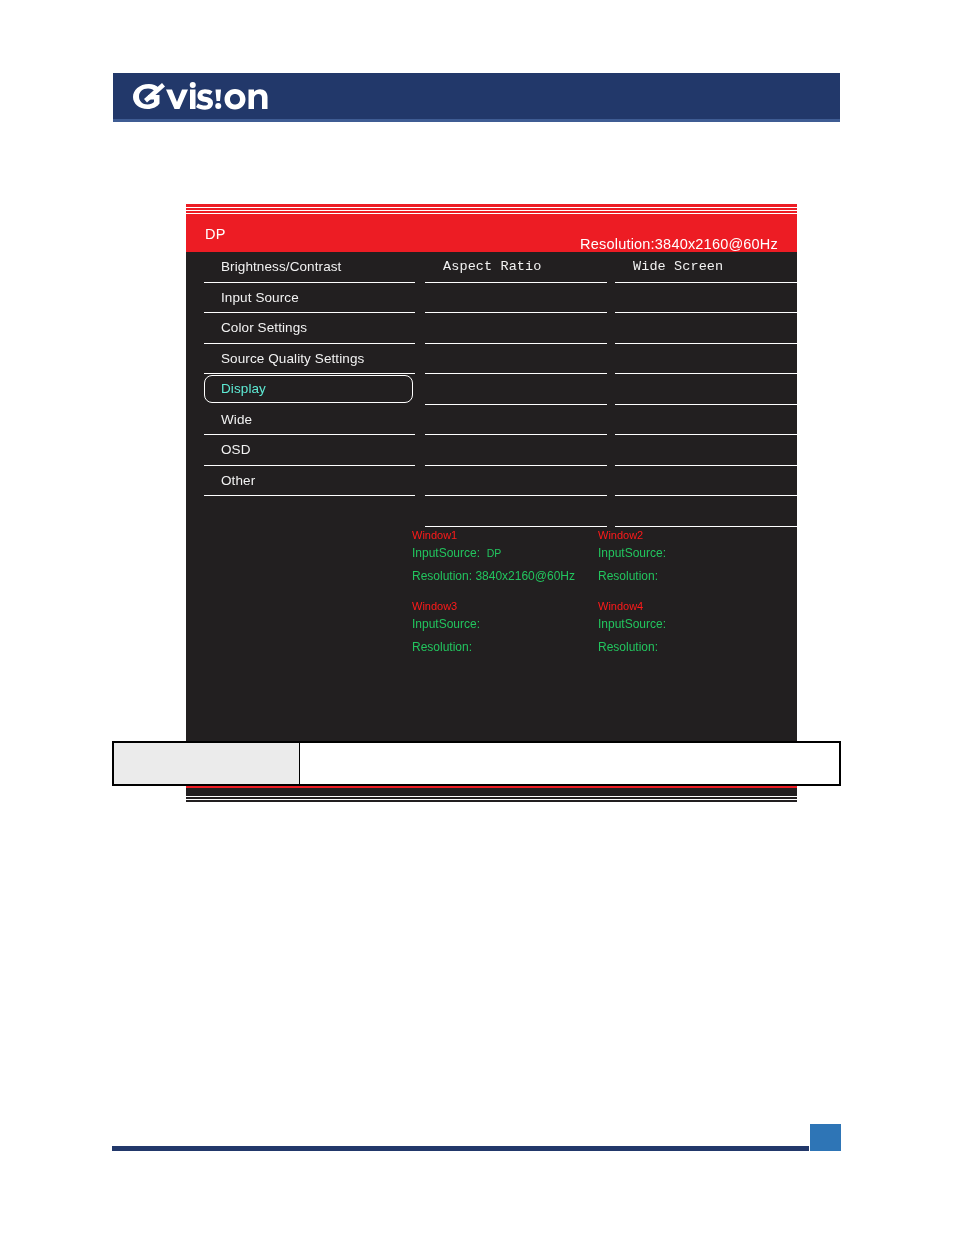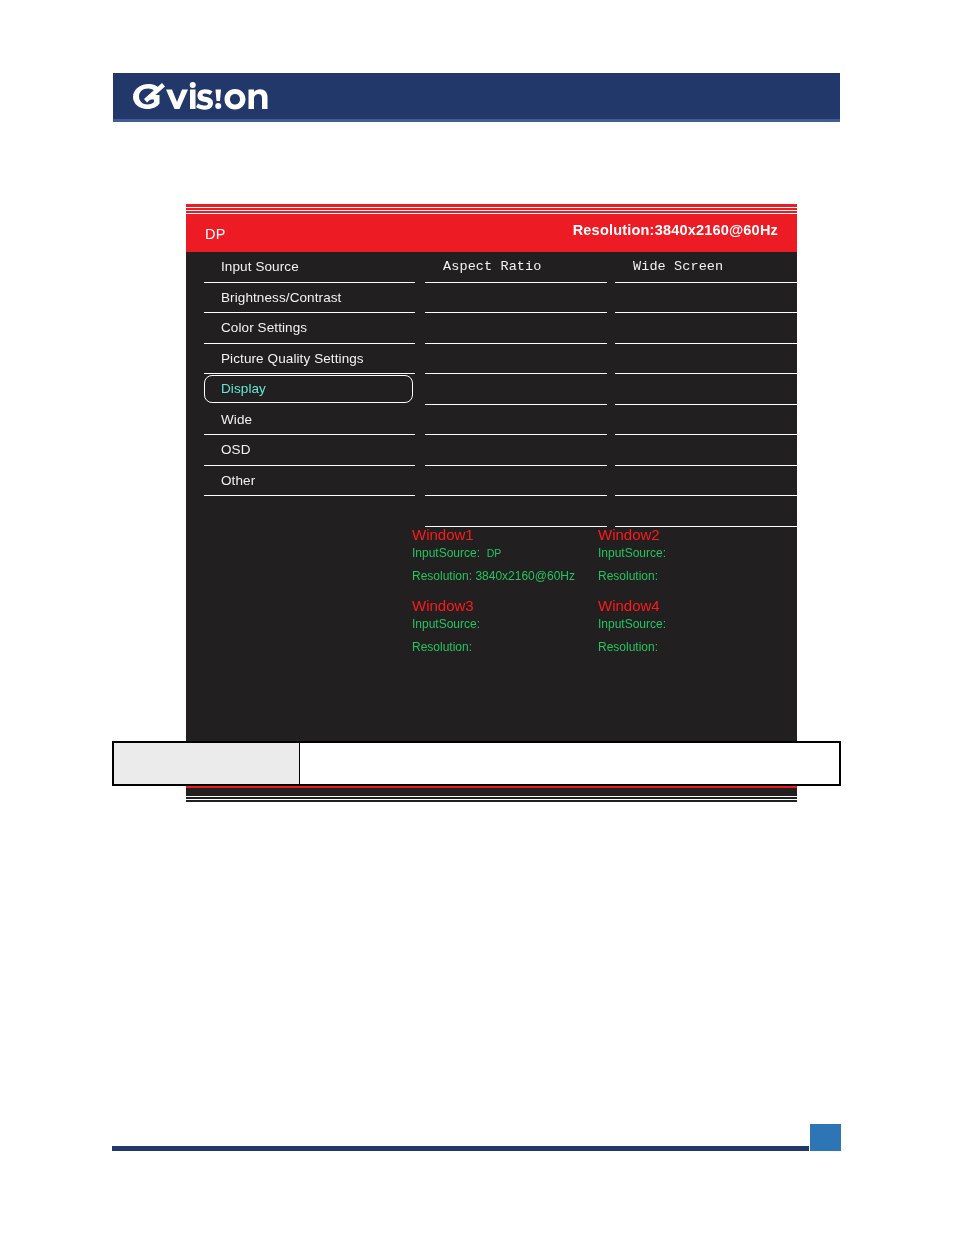--- a/index.html
+++ b/index.html
@@ -82,23 +82,22 @@
   }
   .osd-source {
     position: absolute;
     left: 19px;
     top: 10px;
     letter-spacing: .2px;
   }
   .osd-resolution {
     position: absolute;
     right: 19px;
-    top: 6px;
+    top: 20px;
     letter-spacing: .2px;
-    font-weight: bold;
   }
 
   
   .osd-body {
     position: absolute;
     left: 0;
     top: 48px;
     width: 100%;
     bottom: 24px;
   }
@@ -159,21 +158,21 @@
     width: 372px;
     display: flex;
     flex-wrap: wrap;
   }
   .win-block {
     width: 186px;
     margin-bottom: 11px;
   }
   .win-title {
     color: #ff1a1a;
-    font-size: 15px;
+    font-size: 11px;
     line-height: 14px;
   }
   .win-line {
     color: #22c55e;
     font-size: 12px;
     line-height: 23px;
     white-space: pre;
   }
   .win-line .val {
     font-size: 10.5px;
@@ -296,30 +295,30 @@
     <span class="osd-source">DP</span>
     <span class="osd-resolution">Resolution:3840x2160@60Hz</span>
   </div>
 
   <div class="osd-body">
 
     <div class="osd-columns">
 
       <div class="osd-col c1">
         <div class="osd-row">
+          <span class="row-label">Brightness/Contrast</span>
+        </div>
+        <div class="osd-row">
           <span class="row-label">Input Source</span>
         </div>
         <div class="osd-row">
-          <span class="row-label">Brightness/Contrast</span>
-        </div>
-        <div class="osd-row">
           <span class="row-label">Color Settings</span>
         </div>
         <div class="osd-row">
-          <span class="row-label">Picture Quality Settings</span>
+          <span class="row-label">Source Quality Settings</span>
         </div>
         <div class="osd-row selected">
           <span class="sel-box"></span>
           <span class="row-label">Display</span>
         </div>
         <div class="osd-row">
           <span class="row-label">Wide</span>
         </div>
         <div class="osd-row">
           <span class="row-label">OSD</span>

